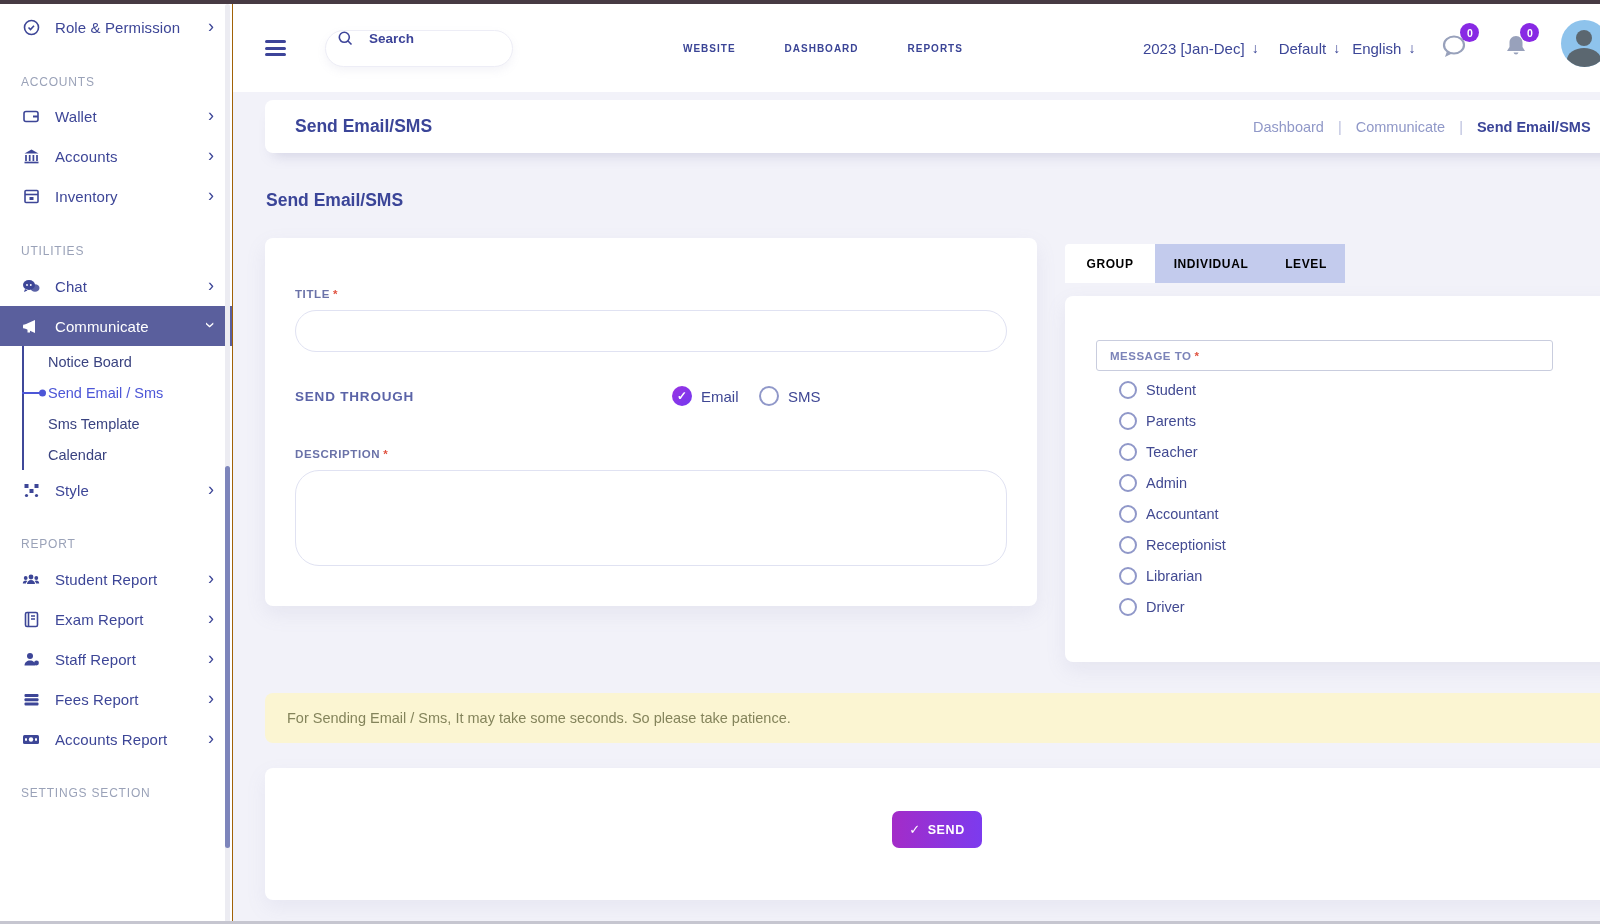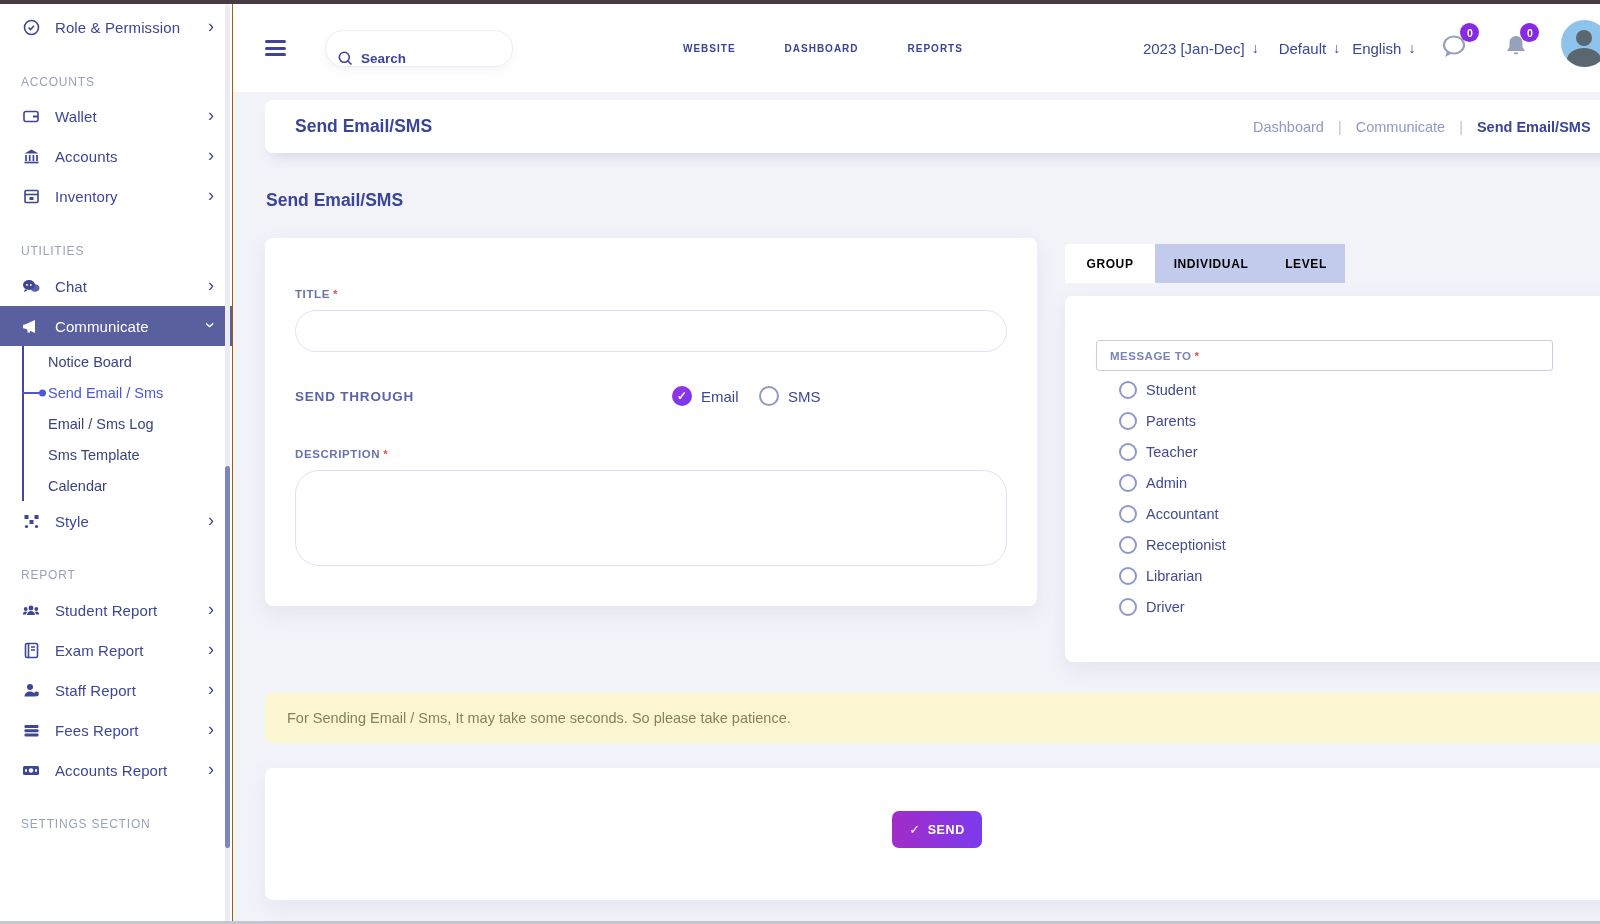--- a/index.html
+++ b/index.html
@@ -24,21 +24,21 @@
   .submenu { margin-left:22px; border-left:2px solid #3f4899; }
   .submenu-item { height:31px; display:flex; align-items:center; padding-left:24px; font-size:14.5px; color:#3a4380; position:relative; cursor:pointer; white-space:nowrap; }
   .submenu-item.active { color:#4c56d7; }
   .submenu-item.active::before { content:""; position:absolute; left:-2px; top:50%; margin-top:-1px; width:18px; height:2px; background:#4c56d7; }
   .submenu-item.active::after { content:""; position:absolute; left:15px; top:50%; transform:translateY(-50%); width:7px; height:7px; border-radius:50%; background:#4c56d7; }
 
   
   .topbar { position:absolute; left:233px; top:4px; right:0; height:88px; background:#fff; display:flex; align-items:center; z-index:10; }
   .hamburger { margin-left:32px; width:21px; cursor:pointer; }
   .hamburger span { display:block; height:3px; background:#3d4499; border-radius:2px; margin:3.5px 0; }
-  .searchbox { margin-left:39px; width:188px; height:37px; border:1px solid #ededf6; border-radius:19px; background:#fff; box-shadow:0 4px 8px rgba(150,150,190,.10); display:flex; align-items:flex-end; padding:0 12px; }
+  .searchbox { margin-left:39px; width:188px; height:37px; border:1px solid #ededf6; border-radius:19px; background:#fff; box-shadow:0 4px 8px rgba(150,150,190,.10); display:flex; align-items:flex-start; padding:0 12px;gap:8px; }
   .searchbox svg { flex-shrink:0; margin-right:8px; }
   .searchbox input { border:none; outline:none; width:120px; font-size:13.5px; font-weight:600; color:#3d4499; font-family:"Liberation Sans",sans-serif; background:transparent; }
   .searchbox input::placeholder { color:#3d4499; opacity:1; }
   .top-link { font-size:10px; font-weight:700; letter-spacing:1px; color:#3a4496; cursor:pointer; white-space:nowrap; }
   .tl1{margin-left:170px}.tl2{margin-left:49px}.tl3{margin-left:49px}
   .top-dd { display:flex; align-items:center; font-size:15px; color:#3c4697; cursor:pointer; white-space:nowrap; }
   .top-dd .arr { font-size:14px; margin-left:7px; color:#3c4697; }
   .dd1{margin-left:180px}.dd2{margin-left:20px}.dd3{margin-left:12px}
   .icon-badge { position:relative; margin-left:26px; cursor:pointer; flex-shrink:0; }
   .icon-badge .badge { position:absolute; top:-10px; right:-10px; min-width:19px; height:19px; border-radius:50%; background:#8829e4; color:#fff; font-size:10.5px; font-weight:700; display:flex; align-items:center; justify-content:center; }
@@ -169,21 +169,20 @@
             <path d="M6.5 12v3.5h2.5V12.8" fill="#fff"></path>
           </svg>
       </span>
       <span class="label">Communicate</span>
       <span class="chev">›</span>
     </div>
 
     <div class="submenu">
       <div class="submenu-item">Notice Board</div>
       <div class="submenu-item active">Send Email / Sms</div>
-      <div class="submenu-item">Email / Sms Log</div>
       <div class="submenu-item">Sms Template</div>
       <div class="submenu-item">Calendar</div>
     </div>
 
     <div class="nav-item">
       <span class="icon">
         <svg width="19" height="19" viewBox="0 0 19 19">
             <rect x="2.5" y="3" width="4" height="4" fill="#3d4697"></rect>
             <rect x="12.5" y="3" width="4" height="4" fill="#3d4697"></rect>
             <rect x="7.5" y="8" width="4" height="4" fill="#3d4697"></rect>

